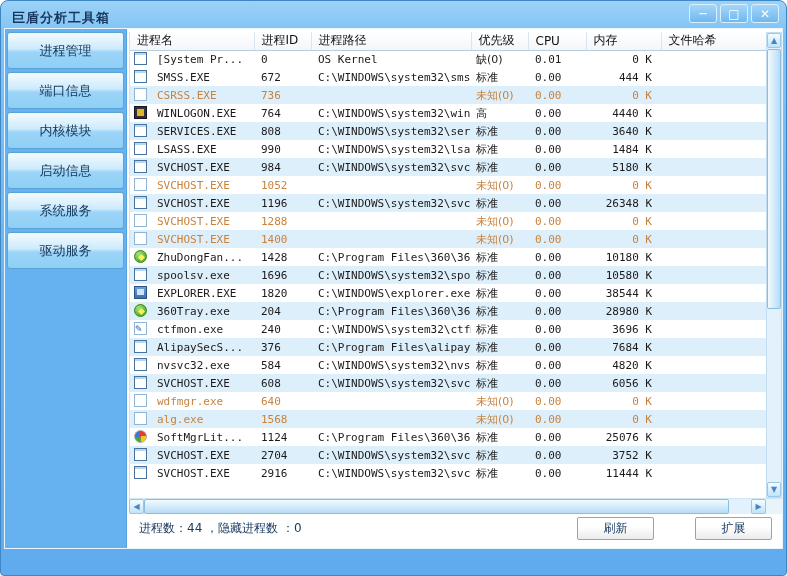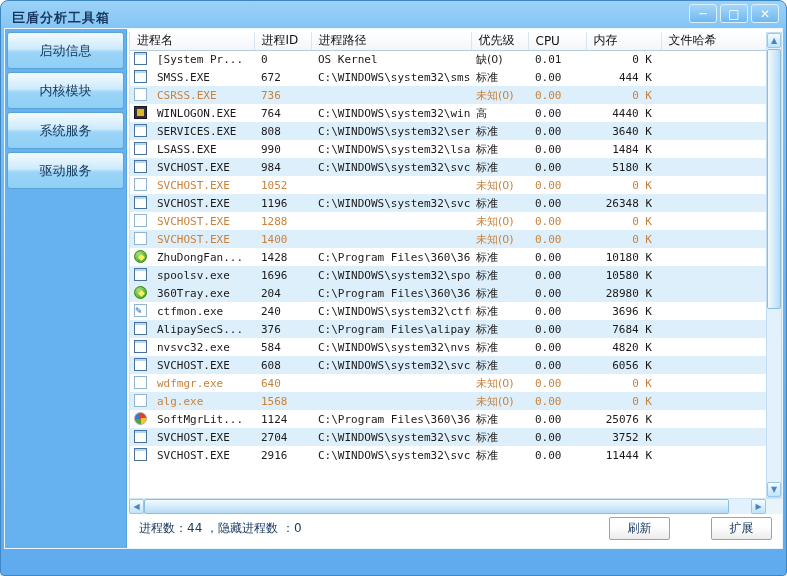--- a/index.html
+++ b/index.html
@@ -78,21 +78,21 @@
     border:1px solid #9ac7e6; border-radius:2px; color:#3e89cc; font-size:8px;
     display:flex; align-items:center; justify-content:center; }
   .htrack { flex:1; position:relative; }
   .hthumb { position:absolute; left:0; top:0; height:15px; width:calc(100% - 22px);
     background:linear-gradient(180deg,#f2fafe,#b6dcf6); border:1px solid #8abde0; border-radius:2px; }
   .corner { width:16px; height:15px; flex:none; background:#e8f4fc; }
 
   
   .statusbar { flex:1; display:flex; align-items:center; padding:0 10px 6px 10px; background:#fff;gap:28px; }
   .status-text { font-size:12px; color:#1c3c64; flex:1; }
-  .act-btn { width:61px; height:23px; margin-left:13px; font-size:12px; color:#1c3c64;
+  .act-btn { width:77px; height:23px; margin-left:13px; font-size:12px; color:#1c3c64;
     background:linear-gradient(180deg,#ffffff 40%,#ececec); border:1px solid #89a6c4; border-radius:2px;
     display:flex; align-items:center; justify-content:center; }
 </style>
 </head>
 <body>
 
 <div class="window">
 
   <div class="titlebar">
     <span class="title">巨盾分析工具箱</span>
@@ -106,24 +106,30 @@
       <div class="ctrl">
           <span>✕</span>
         </div>
     </div>
   </div>
 
   <div class="content">
 
     <div class="sidebar">
       <div class="side-btn">
+          <span>进程管理</span>
+        </div>
+      <div class="side-btn">
+          <span>端口信息</span>
+        </div>
+      <div class="side-btn">
+          <span>内核模块</span>
+        </div>
+      <div class="side-btn">
           <span>启动信息</span>
-        </div>
-      <div class="side-btn">
-          <span>内核模块</span>
         </div>
       <div class="side-btn">
           <span>系统服务</span>
         </div>
       <div class="side-btn">
           <span>驱动服务</span>
         </div>
     </div>
 
     <div class="main">
@@ -276,20 +282,30 @@
                 <tr class="alt">
                   <td class="t-icon"><span class="icon icon-window"></span></td>
                   <td class="t-name">spoolsv.exe</td>
                   <td class="t-pid">1696</td>
                   <td class="t-path">C:\WINDOWS\system32\spoolsv.exe</td>
                   <td class="t-pri">标准</td>
                   <td class="t-cpu">0.00</td>
                   <td class="t-mem">10580 K</td>
                   <td class="t-hash"></td>
                 </tr>
+                <tr class="">
+                  <td class="t-icon"><span class="icon icon-explorer"></span></td>
+                  <td class="t-name">EXPLORER.EXE</td>
+                  <td class="t-pid">1820</td>
+                  <td class="t-path">C:\WINDOWS\explorer.exe</td>
+                  <td class="t-pri">标准</td>
+                  <td class="t-cpu">0.00</td>
+                  <td class="t-mem">38544 K</td>
+                  <td class="t-hash"></td>
+                </tr>
                 <tr class="alt">
                   <td class="t-icon"><span class="icon icon-s360"></span></td>
                   <td class="t-name">360Tray.exe</td>
                   <td class="t-pid">204</td>
                   <td class="t-path">C:\Program Files\360\360safe\s...</td>
                   <td class="t-pri">标准</td>
                   <td class="t-cpu">0.00</td>
                   <td class="t-mem">28980 K</td>
                   <td class="t-hash"></td>
                 </tr>

